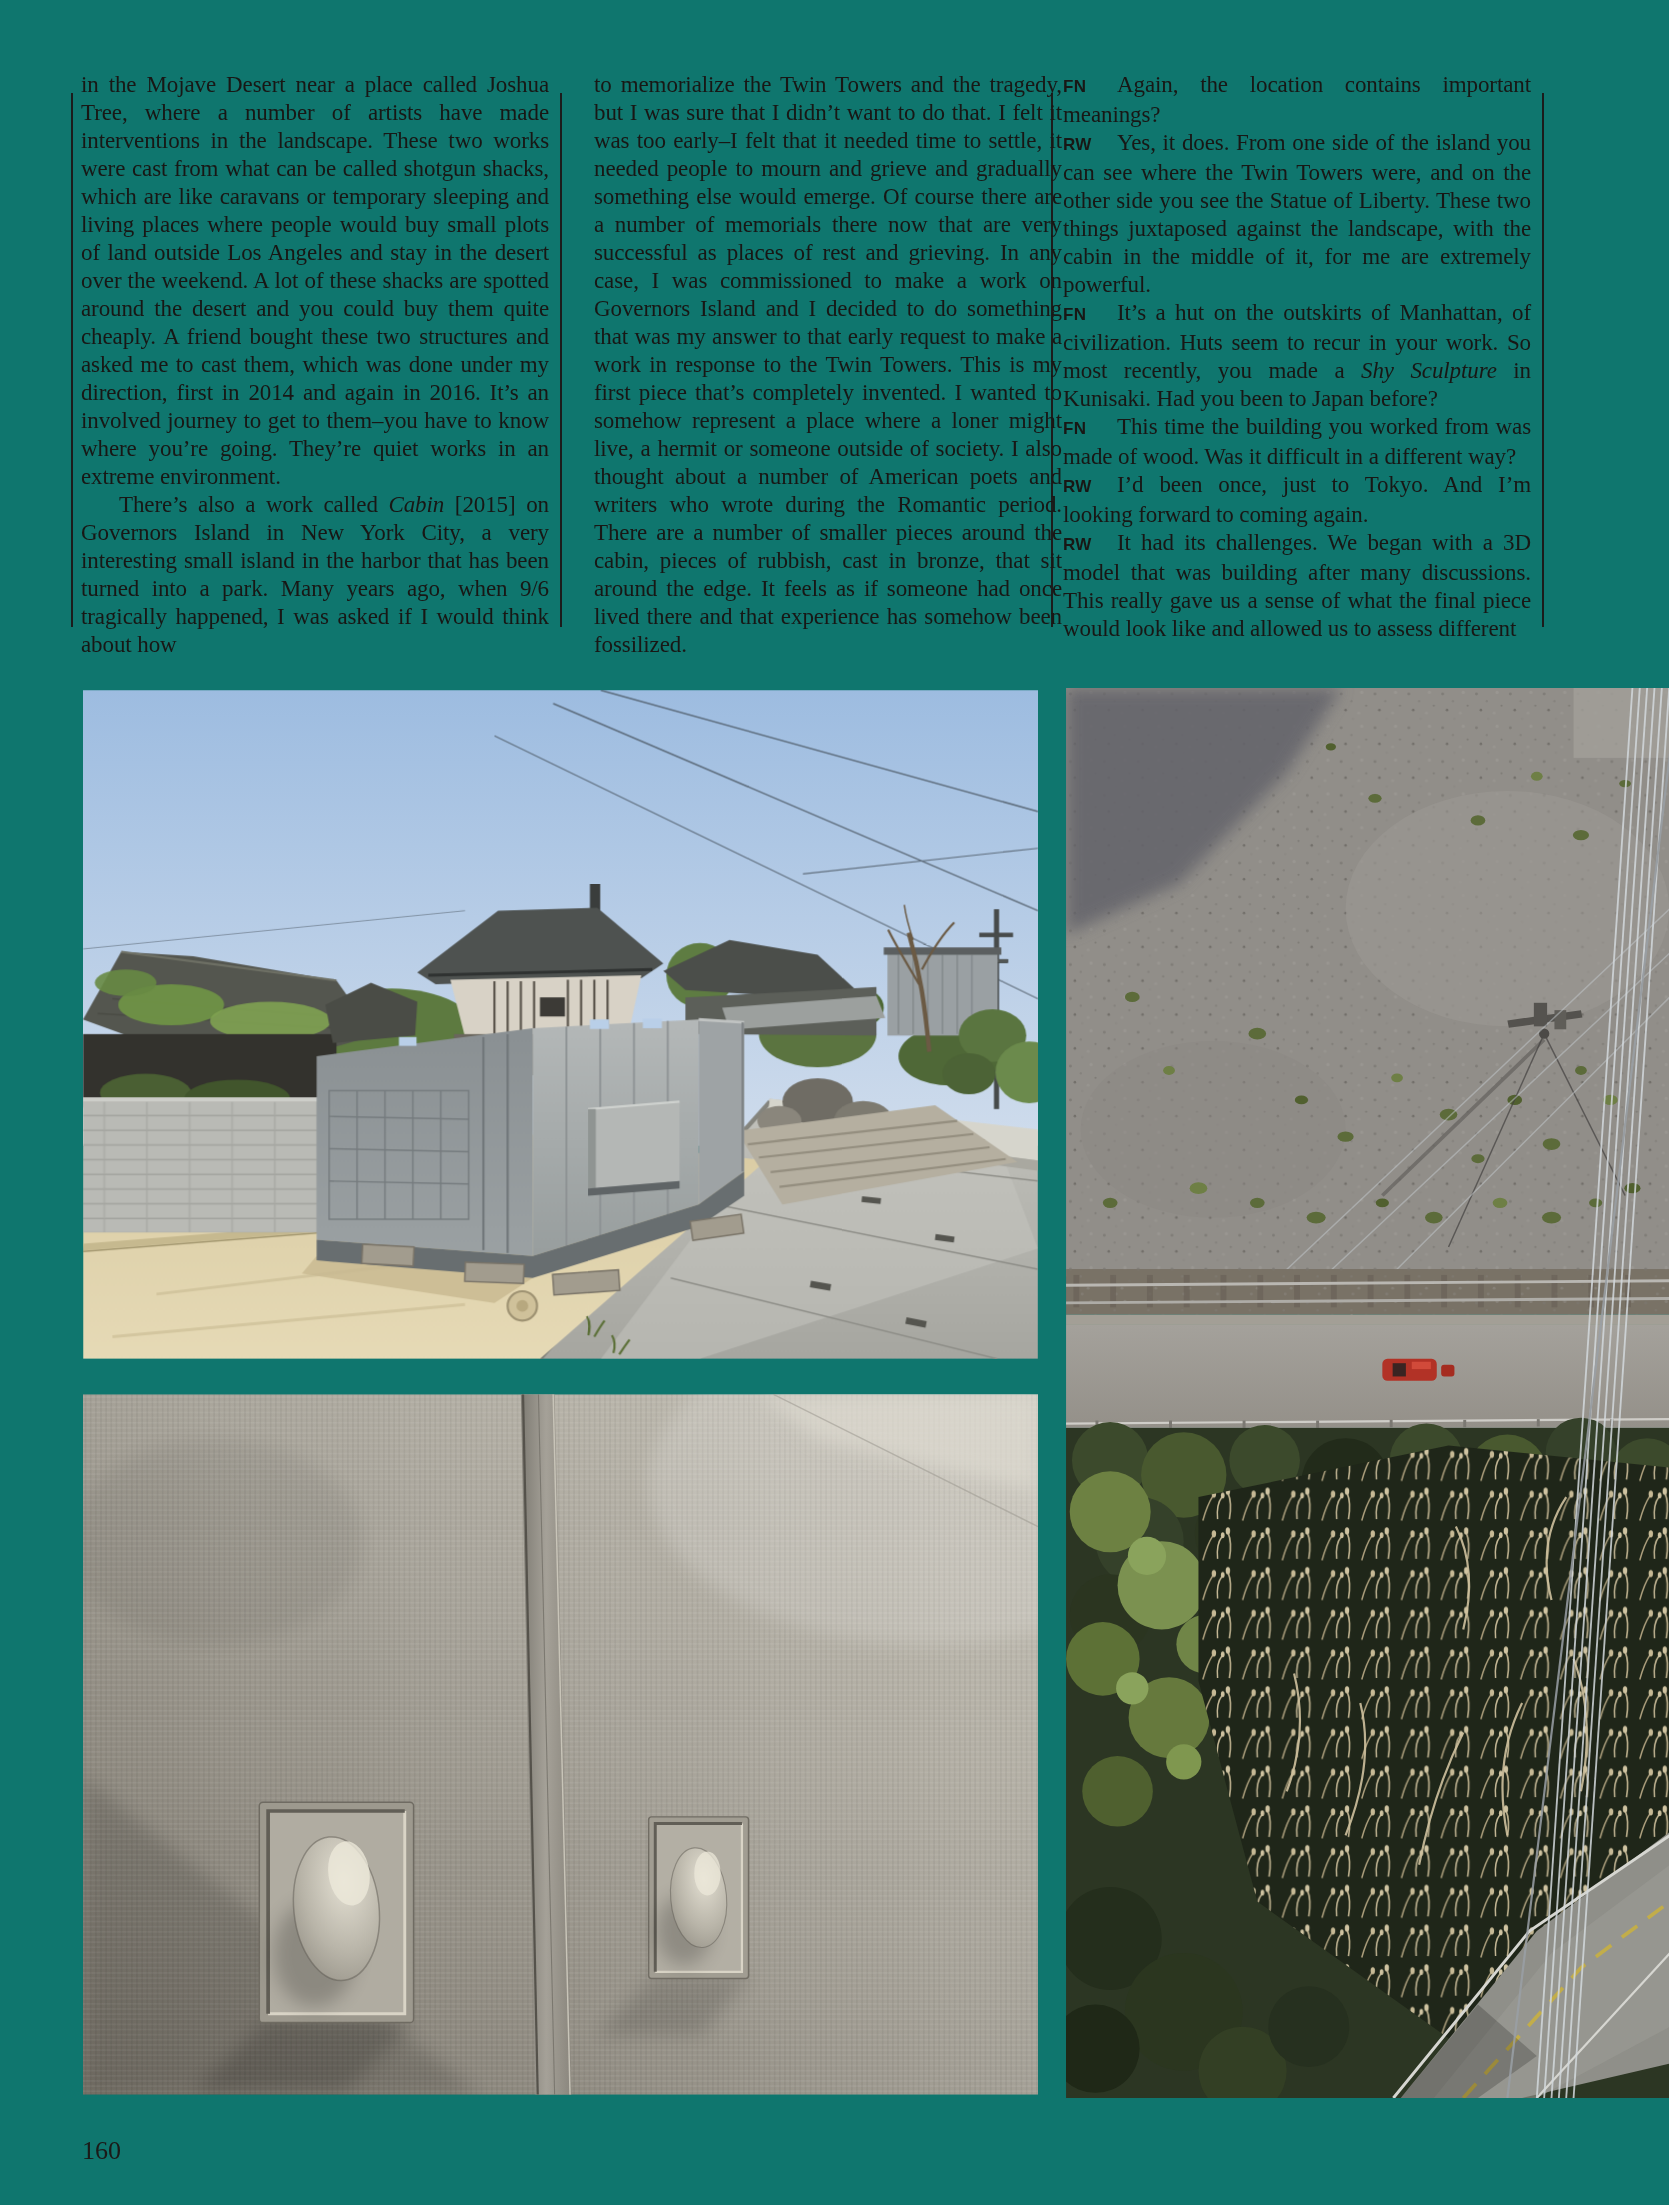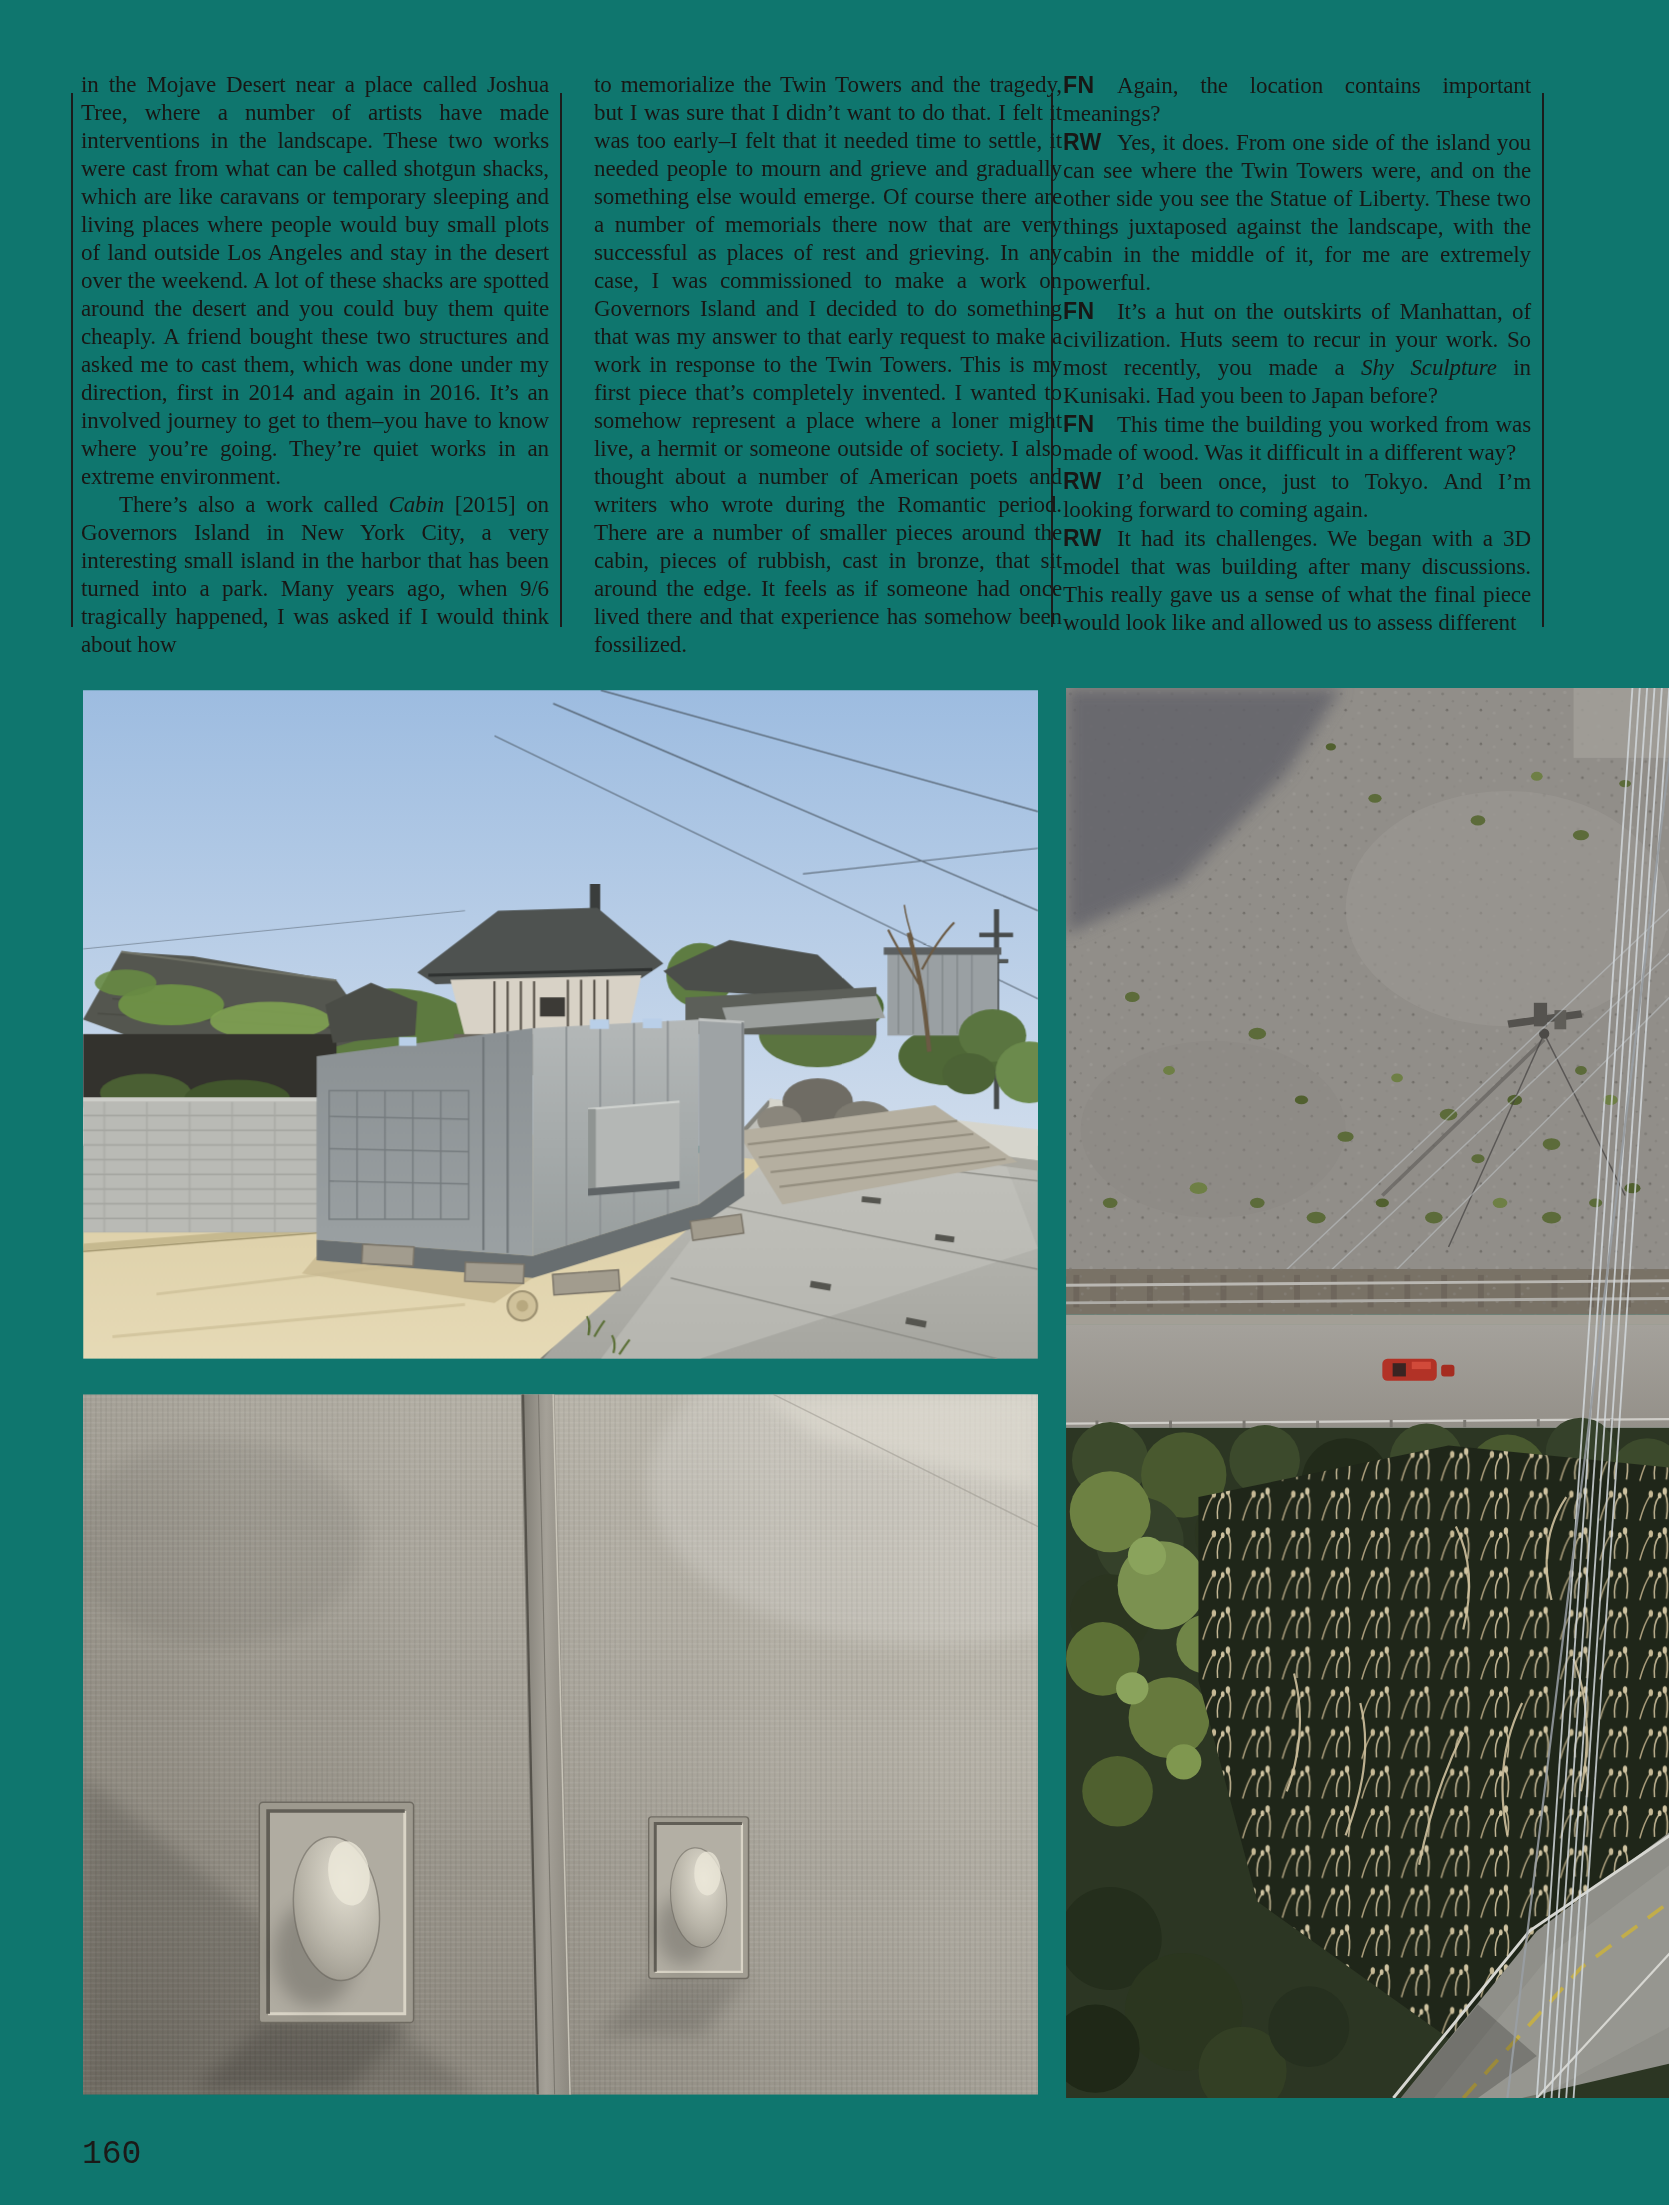--- a/index.html
+++ b/index.html
@@ -24,21 +24,21 @@
   }
   .col-1{left:81px;}
   .col-2{left:574px;margin-left:20px;}
   .col-3{left:1063px;}
   .col p{margin:0;}
   .col p.indent{text-indent:38px;}
   .em{font-style:italic;}
   .speaker{
     font-family:"Liberation Sans", sans-serif;
     font-weight:700;
-    font-size:23px;
+    font-size:17px;
     letter-spacing:0.4px;
     display:inline-block;
     width:54px;
   }
   .vrule{
     position:absolute;
     top:93px;
     height:534px;
     width:1.5px;
     background:#1c1c1b;
@@ -50,24 +50,23 @@
   
   .photo{position:absolute;margin:0;padding:0;line-height:0;}
   .photo svg{display:block;}
   .photo-1{left:83px;top:690px;width:955px;height:669px;}
   .photo-2{left:83px;top:1394px;width:955px;height:701px;}
   .photo-3{left:1066px;top:688px;width:604px;height:1410px;}
   
   .folio{
     position:absolute;
     left:82px;top:2138px;
-    font-size:33px;
+    font-size:26px;
     line-height:1;
     color:#1b1a18;
-    font-family:Liberation Mono, monospace;
   }
 </style>
 </head>
 <body>
 
 <div class="page">
 
   <div class="vrule vrule-1"></div>
   <div class="vrule vrule-2"></div>
   <div class="vrule vrule-3"></div>

